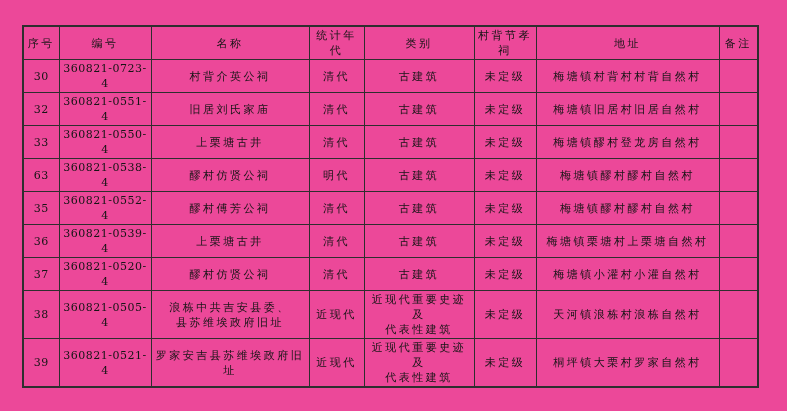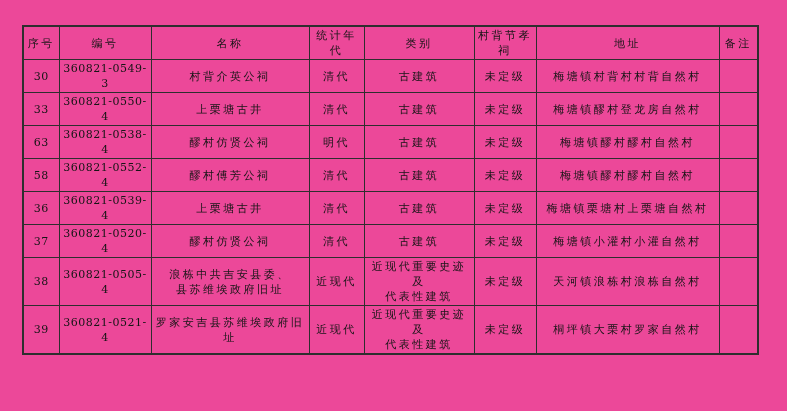--- a/index.html
+++ b/index.html
@@ -81,26 +81,36 @@
           <th class="c3">统计年代</th>
           <th class="c4">类别</th>
           <th class="c5">村背节孝祠</th>
           <th class="c6">地址</th>
           <th class="c7">备注</th>
         </tr>
     </thead>
     <tbody>
         <tr>
           <td class="c0">30</td>
-          <td class="c1">360821-0549-3</td>
+          <td class="c1">360821-0723-4</td>
           <td class="c2">村背介英公祠</td>
           <td class="c3">清代</td>
           <td class="c4">古建筑</td>
           <td class="c5">未定级</td>
           <td class="c6">梅塘镇村背村村背自然村</td>
+          <td class="c7"></td>
+        </tr>
+        <tr>
+          <td class="c0">32</td>
+          <td class="c1">360821-0551-4</td>
+          <td class="c2">旧居刘氏家庙</td>
+          <td class="c3">清代</td>
+          <td class="c4">古建筑</td>
+          <td class="c5">未定级</td>
+          <td class="c6">梅塘镇旧居村旧居自然村</td>
           <td class="c7"></td>
         </tr>
         <tr>
           <td class="c0">33</td>
           <td class="c1">360821-0550-4</td>
           <td class="c2">上栗塘古井</td>
           <td class="c3">清代</td>
           <td class="c4">古建筑</td>
           <td class="c5">未定级</td>
           <td class="c6">梅塘镇醪村登龙房自然村</td>
@@ -110,21 +120,21 @@
           <td class="c0">63</td>
           <td class="c1">360821-0538-4</td>
           <td class="c2">醪村仿贤公祠</td>
           <td class="c3">明代</td>
           <td class="c4">古建筑</td>
           <td class="c5">未定级</td>
           <td class="c6">梅塘镇醪村醪村自然村</td>
           <td class="c7"></td>
         </tr>
         <tr>
-          <td class="c0">58</td>
+          <td class="c0">35</td>
           <td class="c1">360821-0552-4</td>
           <td class="c2">醪村傅芳公祠</td>
           <td class="c3">清代</td>
           <td class="c4">古建筑</td>
           <td class="c5">未定级</td>
           <td class="c6">梅塘镇醪村醪村自然村</td>
           <td class="c7"></td>
         </tr>
         <tr>
           <td class="c0">36</td>

